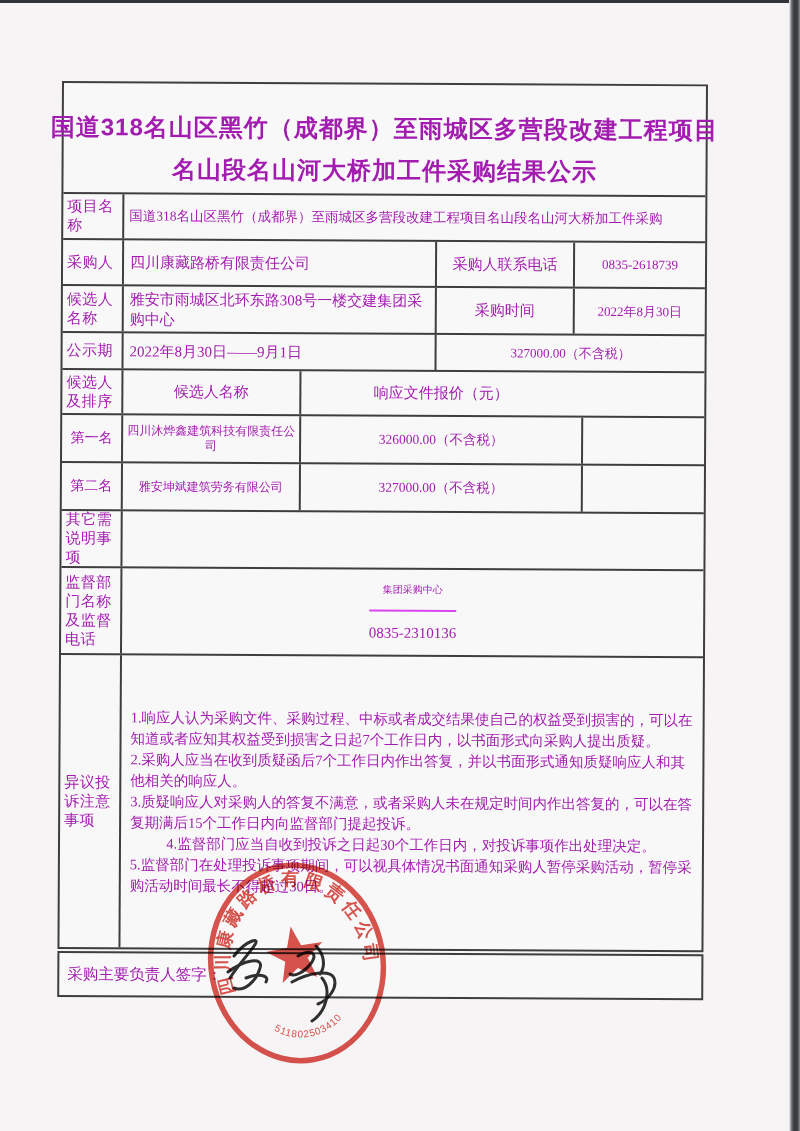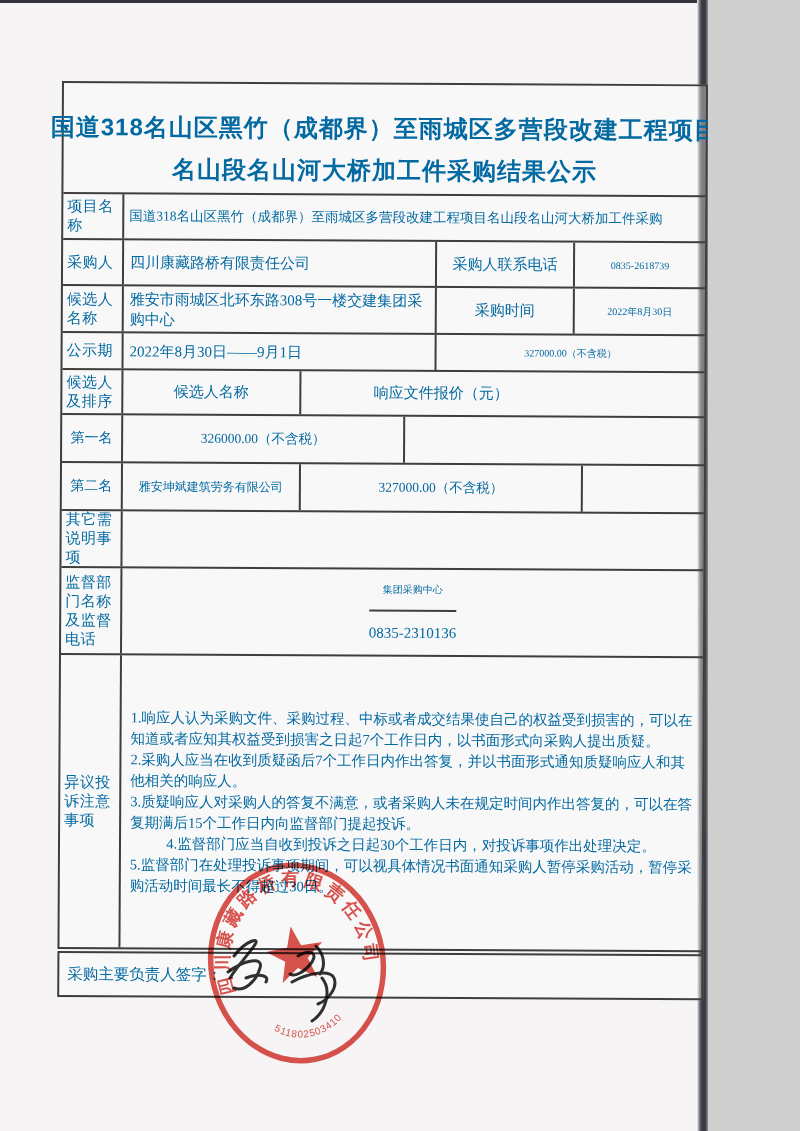--- a/index.html
+++ b/index.html
@@ -1,54 +1,54 @@
 <!DOCTYPE html>
 <html><head>
 <meta charset="utf-8">
 <style>
   html,body{margin:0;padding:0;background:#cfcfcf;}
-  .page{position:relative;width:708px;height:1131px;background:#f6f4f5;overflow:hidden;
-        font-family:"Liberation Serif",serif;color:#0369a1;}
+  .page{position:relative;width:800px;height:1131px;background:#f6f4f5;overflow:hidden;
+        font-family:"Liberation Serif",serif;color:#a21caf;}
   .edge-top{position:absolute;left:0;top:0;width:800px;height:3px;background:#33333a;}
   .edge-right{position:absolute;top:0;right:0;width:11px;height:1131px;
         background:linear-gradient(to right,#f6f4f5 0%,#6b6b72 25%,#3a3a42 45%,#3a3a42 75%,#8d8d93 100%);}
   .sheet{position:absolute;left:62px;top:81px;width:646px;transform:rotate(0.3deg);transform-origin:top left;}
   .tbl{border:2px solid #3e3e3e;background:rgba(255,255,255,0.35);}
   .row{display:flex;box-sizing:border-box;}
   .row + .row{border-top:2px solid #3e3e3e;}
   .c{box-sizing:border-box;display:flex;align-items:center;min-width:0;}
   .c + .c{border-left:2px solid #3e3e3e;}
   .lab{width:59px;flex:0 0 59px;padding:2px 4px;font-size:15px;line-height:19px;
        align-items:center;letter-spacing:.5px;}
   .ctr{justify-content:center;text-align:center;}
   .title-row{height:109px;flex-direction:column;align-items:center;padding-top:23px;box-sizing:border-box;}
   .title-line{font-family:"Liberation Sans",sans-serif;font-weight:bold;font-size:24px;line-height:42px;
        letter-spacing:1px;white-space:nowrap;}
   .r-project{height:46px;}
   .r-project .val{flex:1;padding:0 5px;font-size:13.5px;white-space:nowrap;overflow:hidden;}
   .r-4col{height:46px;}
   .v1{flex:0 0 313px;padding:0 6px;font-size:15px;line-height:20px;}
   .l2{flex:0 0 138px;font-size:15px;}
-  .v2{flex:1;font-size:10px;text-align:center;}
+  .v2{flex:1;font-size:13px;text-align:center;}
   .r-loc{height:47px;}
   .r-pub{height:37px;}
   .cand-h{height:45px;}
   .cand{height:48px;}
   .col-rank{width:59px;flex:0 0 59px;font-size:14px;border-radius:21px;}
   .col-name{flex:0 0 178px;font-size:15px;}
   .col-name.body{font-size:12px;line-height:15px;padding:0 4px;text-align:center;}
   .col-price{flex:0 0 282px;font-size:15px;}
   .col-price.body{font-size:13.5px;}
   .col-remark{flex:1;font-size:15px;}
   .r-other{height:57px;}
   .r-sup{min-height:85px;}
   .sup-right{flex:1;display:flex;flex-direction:column;}
   .sup-a{height:40px;display:flex;align-items:center;justify-content:center;font-size:10px;box-sizing:border-box;}
   .sup-b{height:45px;display:flex;align-items:center;justify-content:center;font-size:15px;
-         border-top:2px solid #404040;box-sizing:border-box;}
+         border-top:2px solid #d946ef;box-sizing:border-box;}
   .r-notice{height:294px;}
   .notice-body{flex:1;padding:0 10px 0 9px;font-size:14.5px;line-height:21px;
          display:flex;flex-direction:column;justify-content:center;}
   .notice-body p{margin:0;}
   .sig-box{border:2px solid #3e3e3e;margin-top:2px;height:46px;display:flex;align-items:center;
          padding-left:8px;font-size:15.5px;box-sizing:border-box;background:rgba(255,255,255,0.35);}
   .stamp{position:absolute;left:202px;top:858px;width:190px;height:210px;transform:rotate(-10deg);
          opacity:.9;mix-blend-mode:multiply;pointer-events:none;}
   .sig-ink{position:absolute;left:218px;top:926px;width:160px;height:100px;mix-blend-mode:multiply;pointer-events:none;}
 </style>
@@ -93,20 +93,21 @@
       </div>
 
       <div class="row cand-h">
         <div class="c lab">候选人及排序</div>
         <div class="c col-name ctr">候选人名称</div>
         <div class="c col-price ctr">响应文件报价（元）</div>
       </div>
 
       <div class="row cand">
         <div class="c col-rank ctr">第一名</div>
+        <div class="c col-name body ctr">四川沐烨鑫建筑科技有限责任公司</div>
         <div class="c col-price body ctr">326000.00（不含税）</div>
         <div class="c col-remark ctr"></div>
       </div>
 
       <div class="row cand">
         <div class="c col-rank ctr">第二名</div>
         <div class="c col-name body ctr">雅安坤斌建筑劳务有限公司</div>
         <div class="c col-price body ctr">327000.00（不含税）</div>
         <div class="c col-remark ctr"></div>
       </div>

